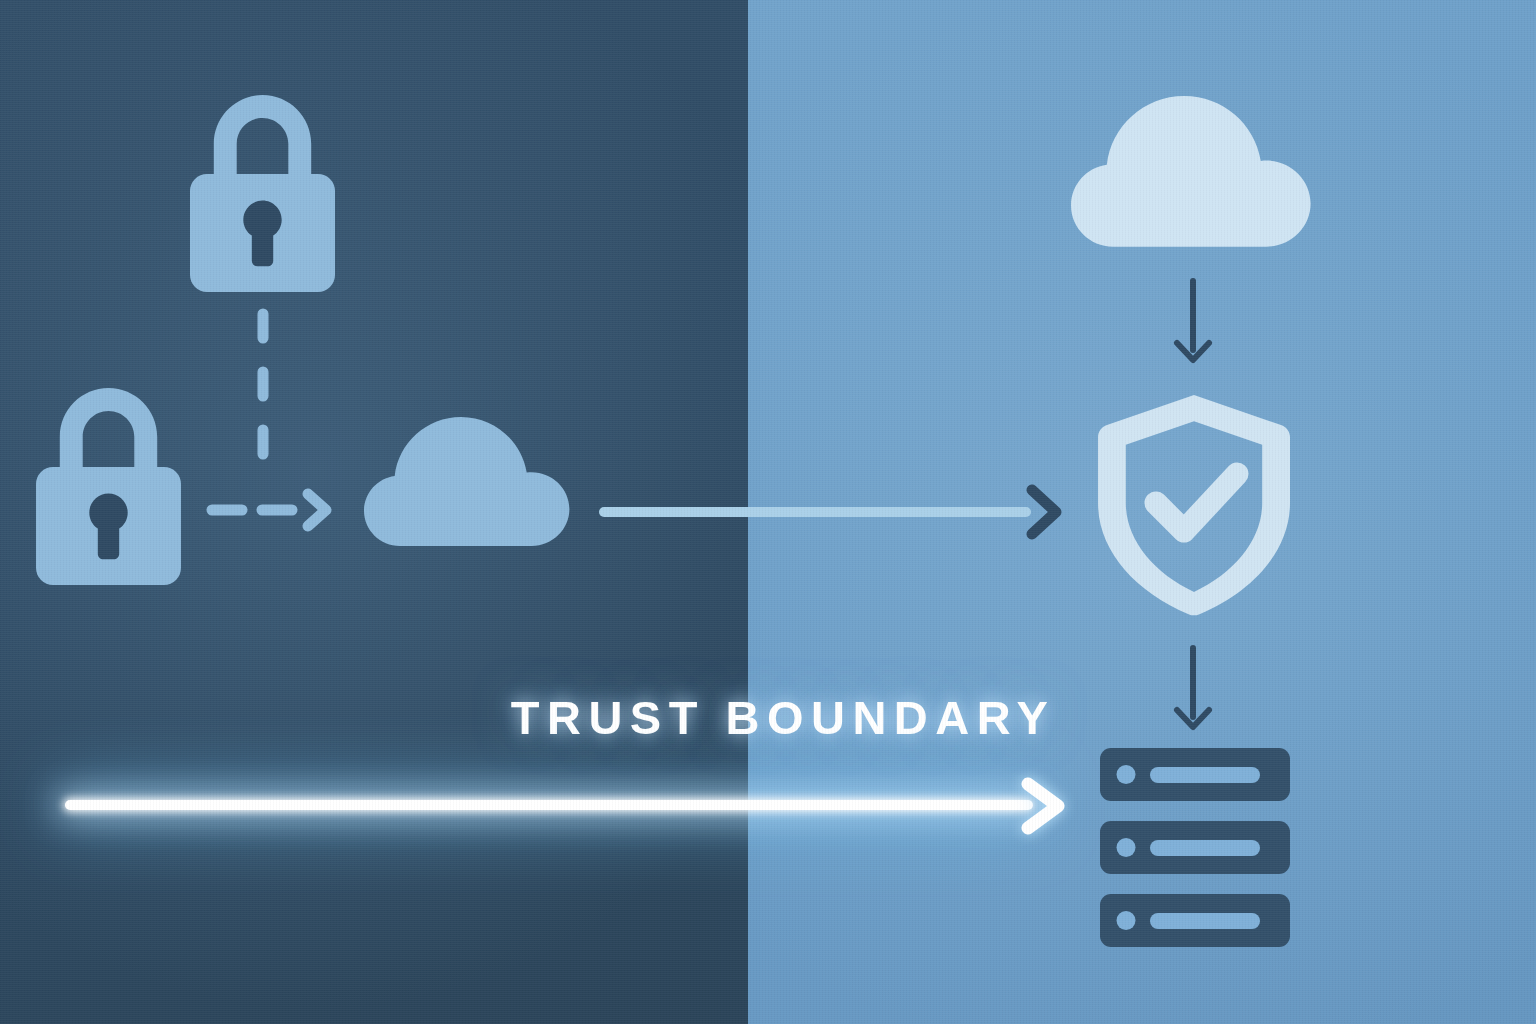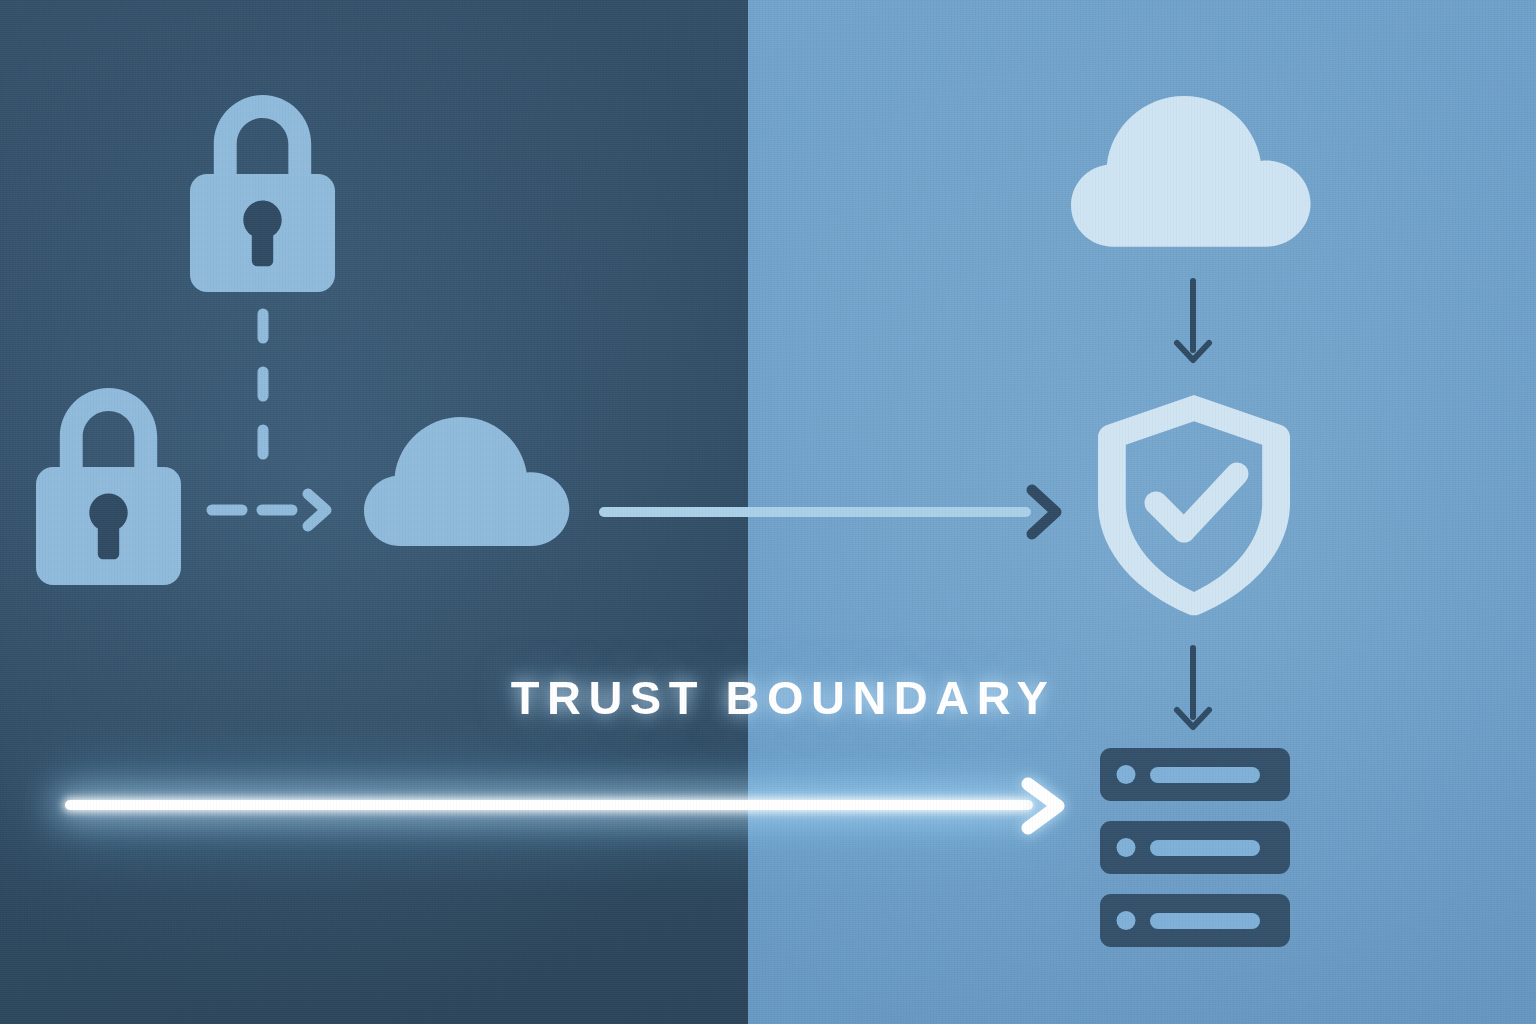--- a/index.html
+++ b/index.html
@@ -35,21 +35,21 @@
       repeating-linear-gradient(90deg, rgba(0,0,0,.5) 0 1px, rgba(0,0,0,0) 1px 3px);
   }
   
   .node{position:absolute;}
   svg{display:block; overflow:visible;}
 
   
   .tb-label{
     position:absolute;
     left:0; right:0;
-    top:674px;
+    top:694px;
     text-align:center;
     color:#ffffff;
     font-size:47px;
     font-weight:700;
     letter-spacing:7.5px;
     line-height:1;
     text-shadow:0 0 18px rgba(200,232,255,.85), 0 0 42px rgba(140,200,245,.55);
     padding-left:14px;
     margin-left:16px;
   }

